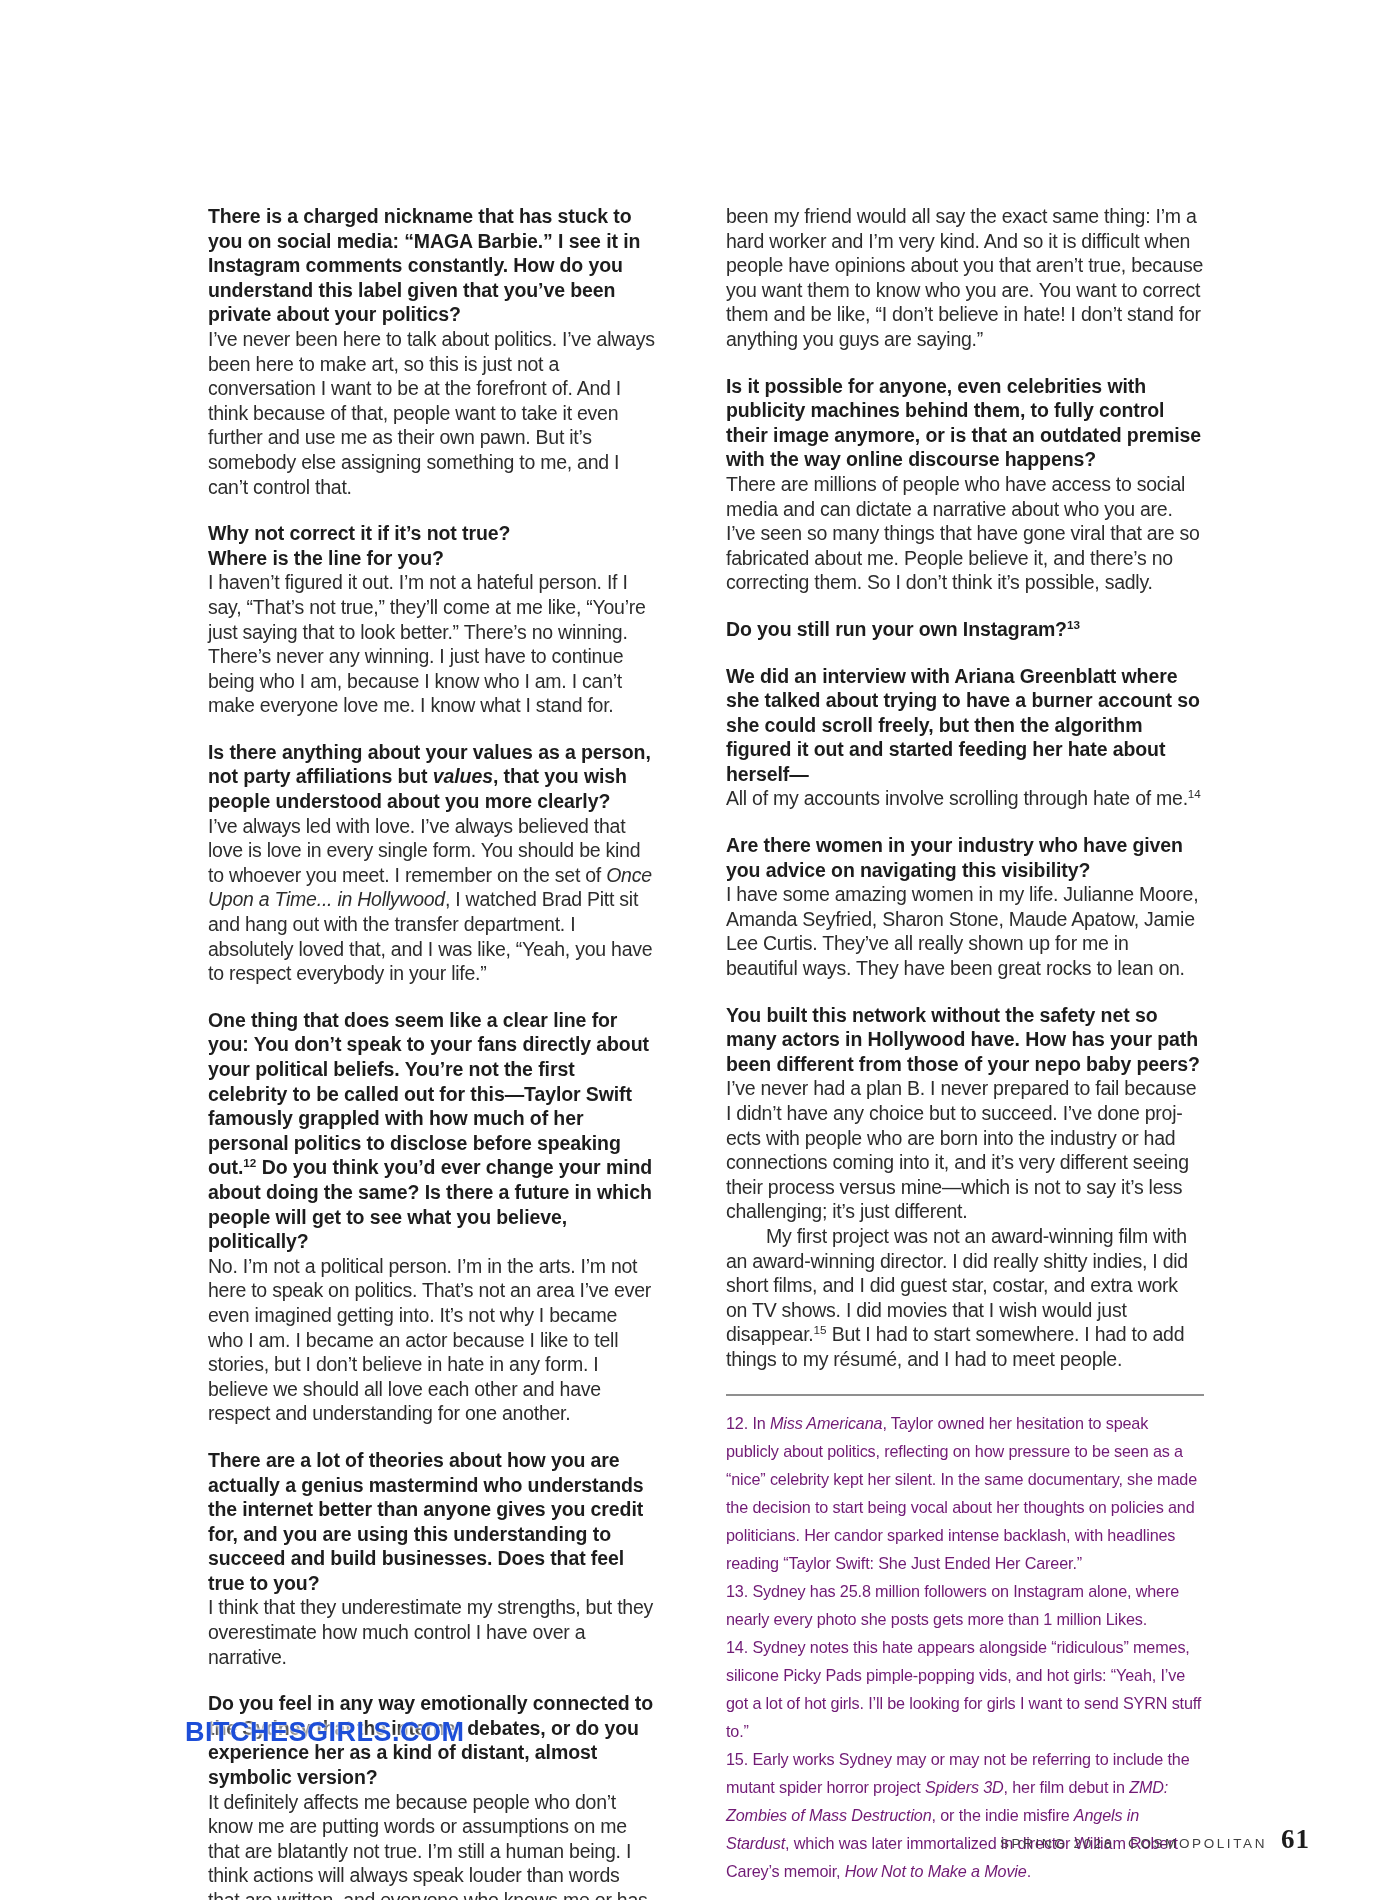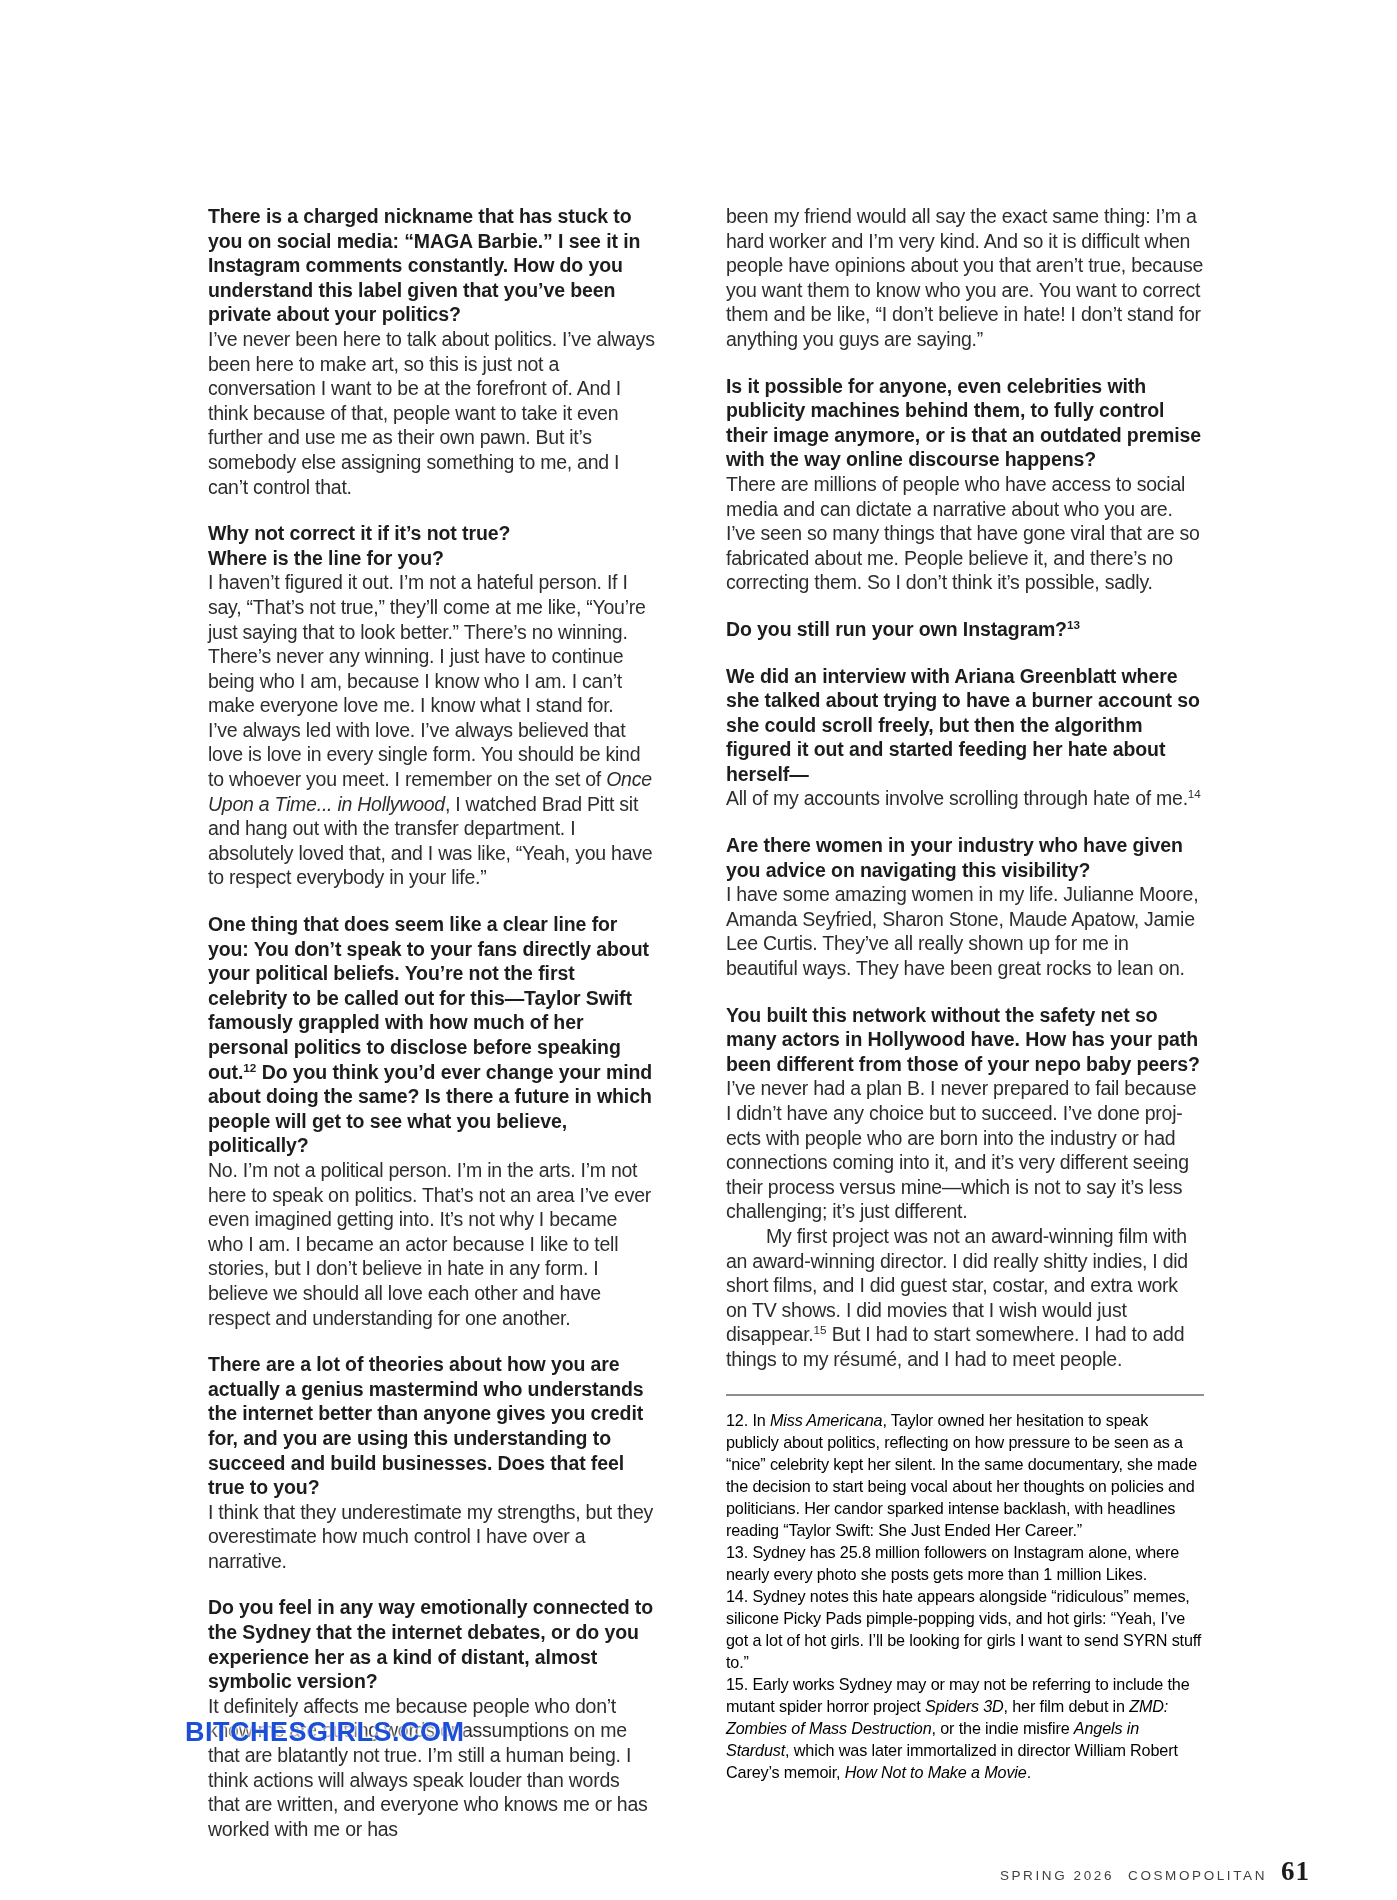--- a/index.html
+++ b/index.html
@@ -29,23 +29,23 @@
     font-weight: 700;
     color: #1d1d1d;
     letter-spacing: -0.1px;
   }
   .col p.q { margin-top: 22px; }
   .col p:first-child { margin-top: 0; }
   .col p.indent { text-indent: 40px; }
 
   .col p.fn {
     font-size: 16.2px;
-    line-height: 22px;
+    line-height: 28px;
     letter-spacing: -0.15px;
-    color: #000000;
+    color: #701a75;
   }
 
   sup {
     font-size: 0.60em;
     line-height: 0;
     vertical-align: super;
     letter-spacing: 0;
   }
   em { font-style: italic; }
 
@@ -84,33 +84,33 @@
     letter-spacing: 2.6px;
     color: #3f3f3f;
     font-weight: 400;
   }
   .footer .pagenum {
     font-family: "Liberation Serif", serif;
     font-size: 27px;
     font-weight: 700;
     color: #1c1c1c;
     letter-spacing: 1px;
-    margin-top: 32px;
   }
 </style>
 </head>
 <body>
 
 <div class="page">
 
   <div class="col" id="col-left">
       <p class="q"><span>There is a charged nickname that has stuck to you on social media: “MAGA Barbie.” I see it in Instagram comments constantly. How do you understand this label given that you’ve been private about your politics?</span></p>
       <p class="a"><span>I’ve never been here to talk about politics. I’ve always been here to make art, so this is just not a conversation I want to be at the forefront of. And I think because of that, people want to take it even further and use me as their own pawn. But it’s somebody else assigning something to me, and I can’t control that.</span></p>
       <p class="q"><span>Why not correct it if it’s not true?</span><br><span>Where is the line for you?</span></p>
       <p class="a"><span>I haven’t figured it out. I’m not a hateful person. If I say, “That’s not true,” they’ll come at me like, “You’re just saying that to look better.” There’s no winning. There’s never any winning. I just have to continue being who I am, because I know who I am. I can’t make everyone love me. I know what I stand for.</span></p>
+      <p class="q"><span>Is there anything about your values as a person, not party affiliations but </span><em>values</em><span>, that you wish people understood about you more clearly?</span></p>
       <p class="a"><span>I’ve always led with love. I’ve always believed that love is love in every single form. You should be kind to whoever you meet. I remember on the set of </span><em>Once Upon a Time... in Hollywood</em><span>, I watched Brad Pitt sit and hang out with the transfer department. I absolutely loved that, and I was like, “Yeah, you have to respect everybody in your life.”</span></p>
       <p class="q"><span>One thing that does seem like a clear line for you: You don’t speak to your fans directly about your political beliefs. You’re not the first celebrity to be called out for this—Taylor Swift famously grappled with how much of her personal politics to disclose before speaking out.</span><sup>12</sup><span> Do you think you’d ever change your mind about doing the same? Is there a future in which people will get to see what you believe, politically?</span></p>
       <p class="a"><span>No. I’m not a political person. I’m in the arts. I’m not here to speak on politics. That’s not an area I’ve ever even imagined getting into. It’s not why I became who I am. I became an actor because I like to tell stories, but I don’t believe in hate in any form. I believe we should all love each other and have respect and understanding for one another.</span></p>
       <p class="q"><span>There are a lot of theories about how you are actually a genius mastermind who understands the internet better than anyone gives you credit for, and you are using this understanding to succeed and build businesses. Does that feel true to you?</span></p>
       <p class="a"><span>I think that they underestimate my strengths, but they overestimate how much control I have over a narrative.</span></p>
       <p class="q"><span>Do you feel in any way emotionally connected to the Sydney that the internet debates, or do you experience her as a kind of distant, almost symbolic version?</span></p>
       <p class="a"><span>It definitely affects me because people who don’t know me are putting words or assumptions on me that are blatantly not true. I’m still a human being. I think actions will always speak louder than words that are written, and everyone who knows me or has worked with me or has</span></p>
     </div>
 
   <div class="col" id="col-right">

